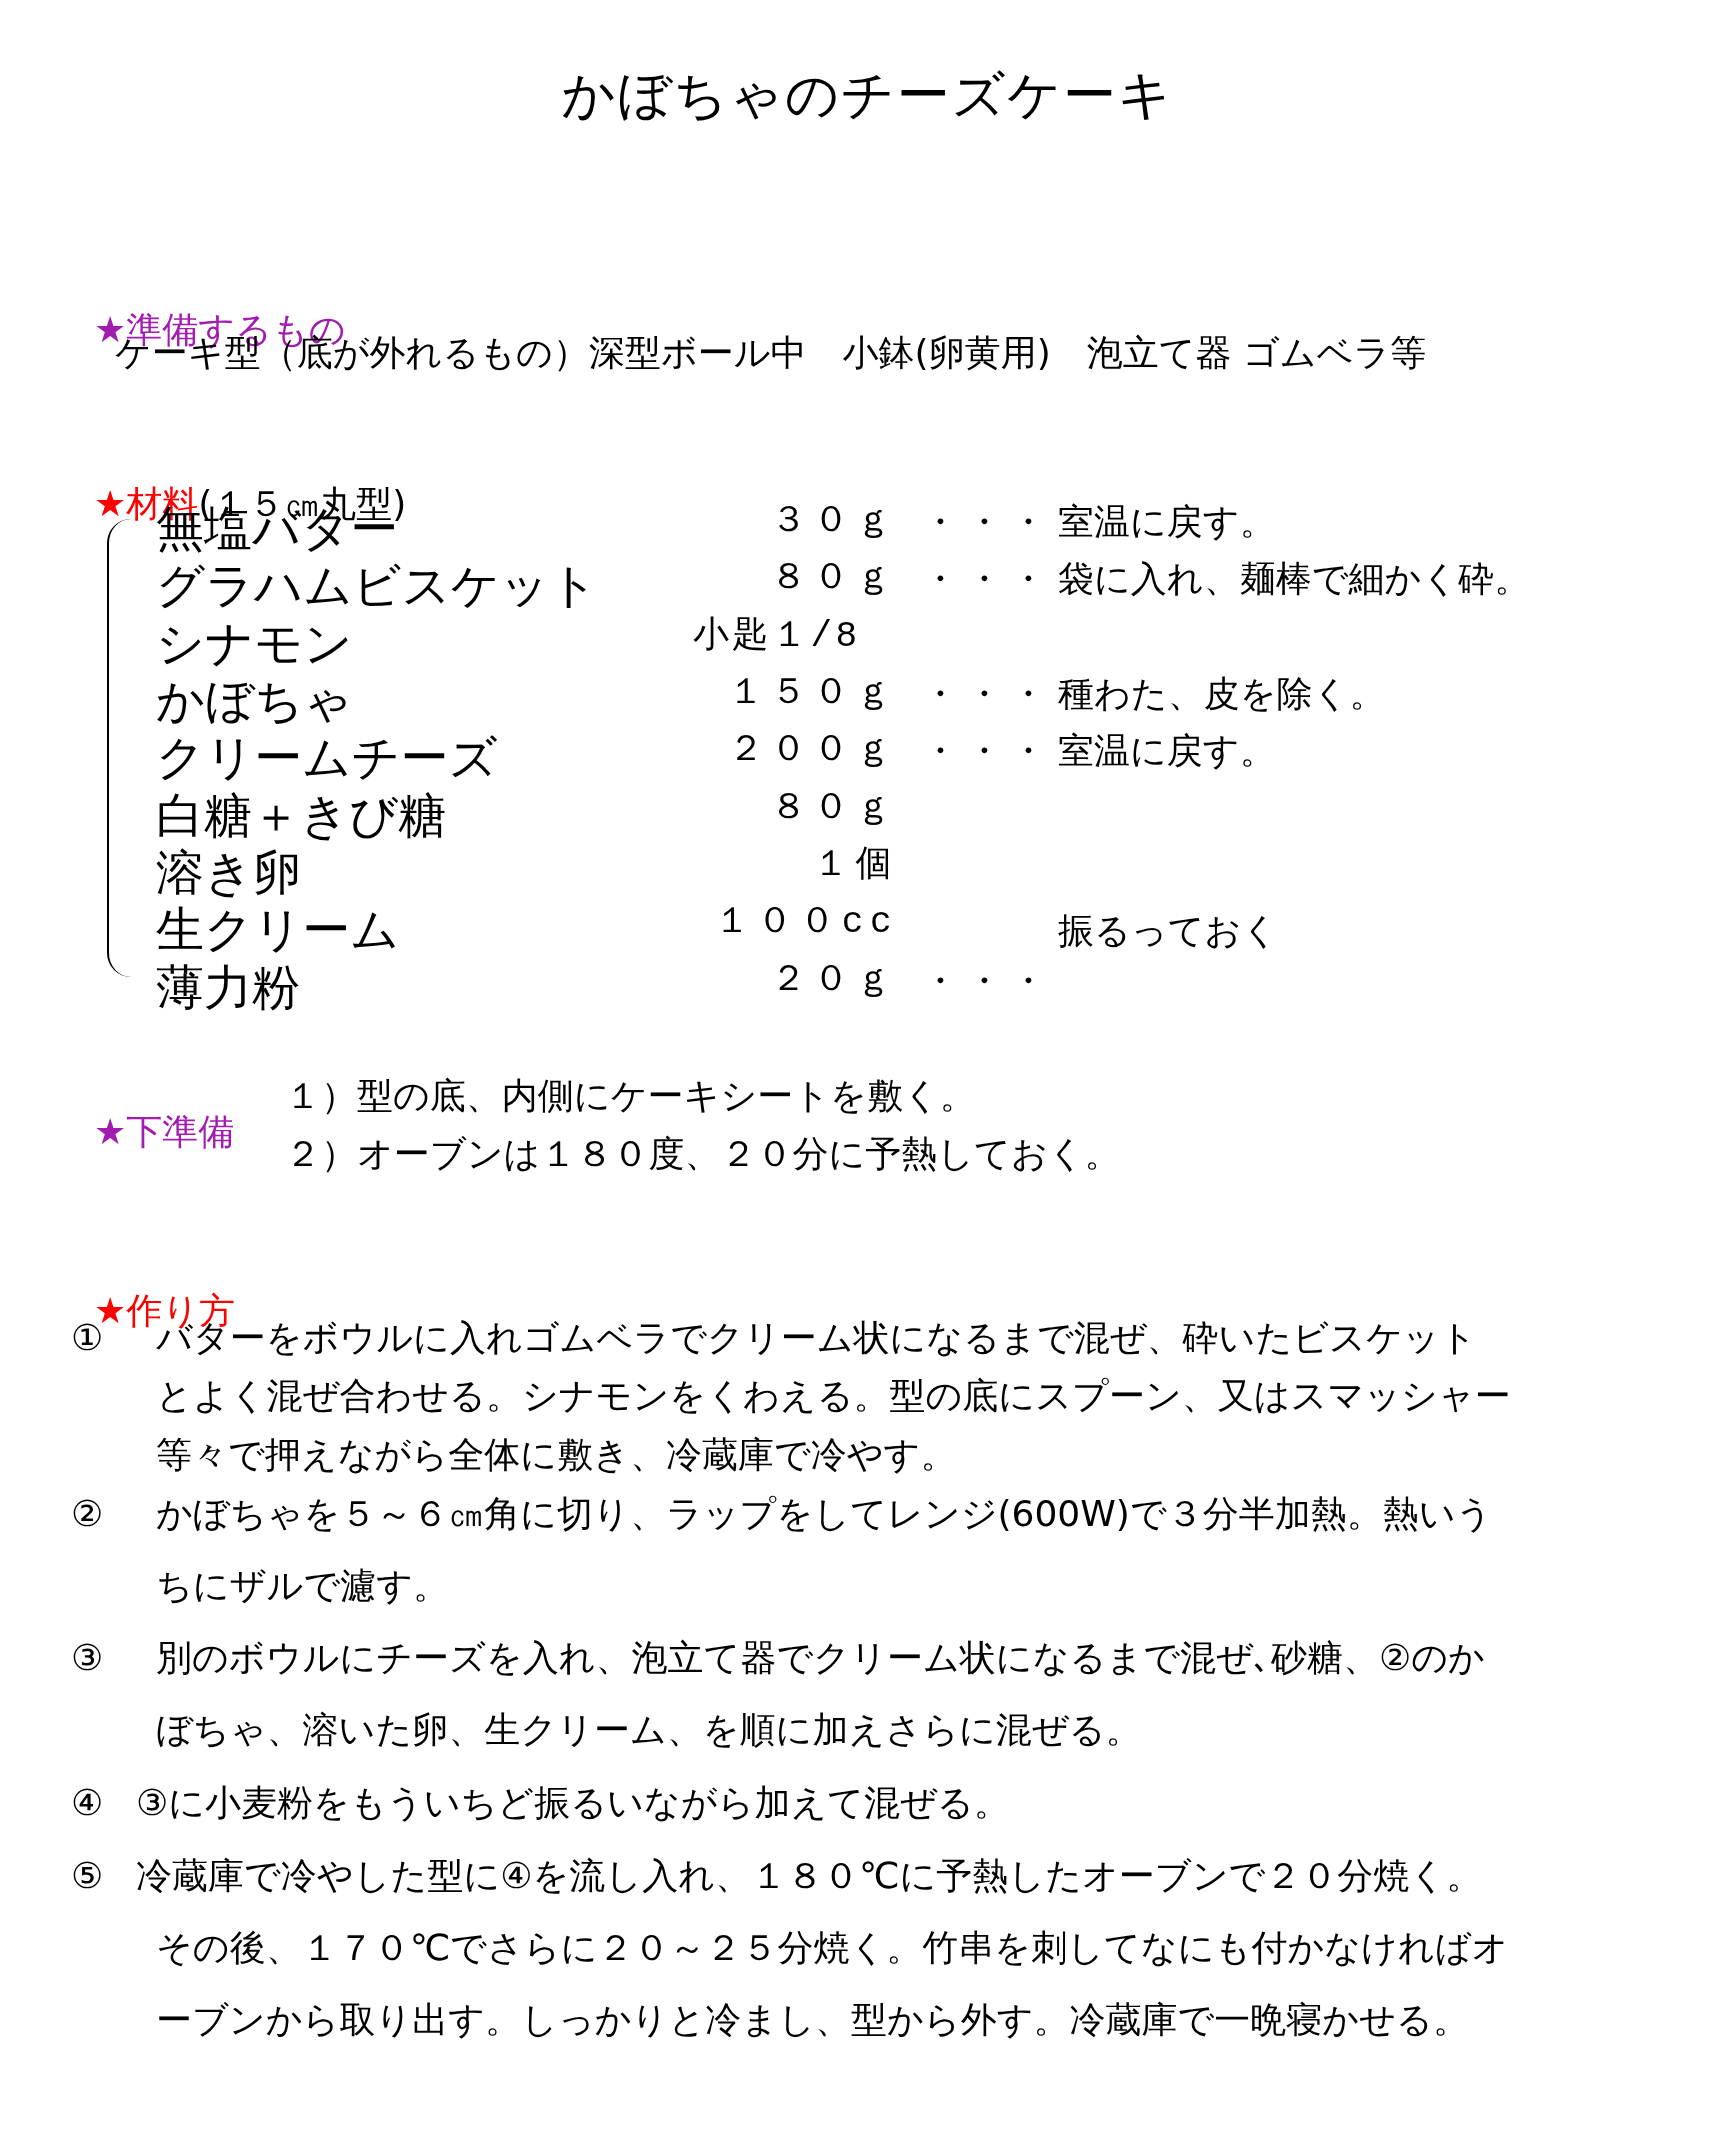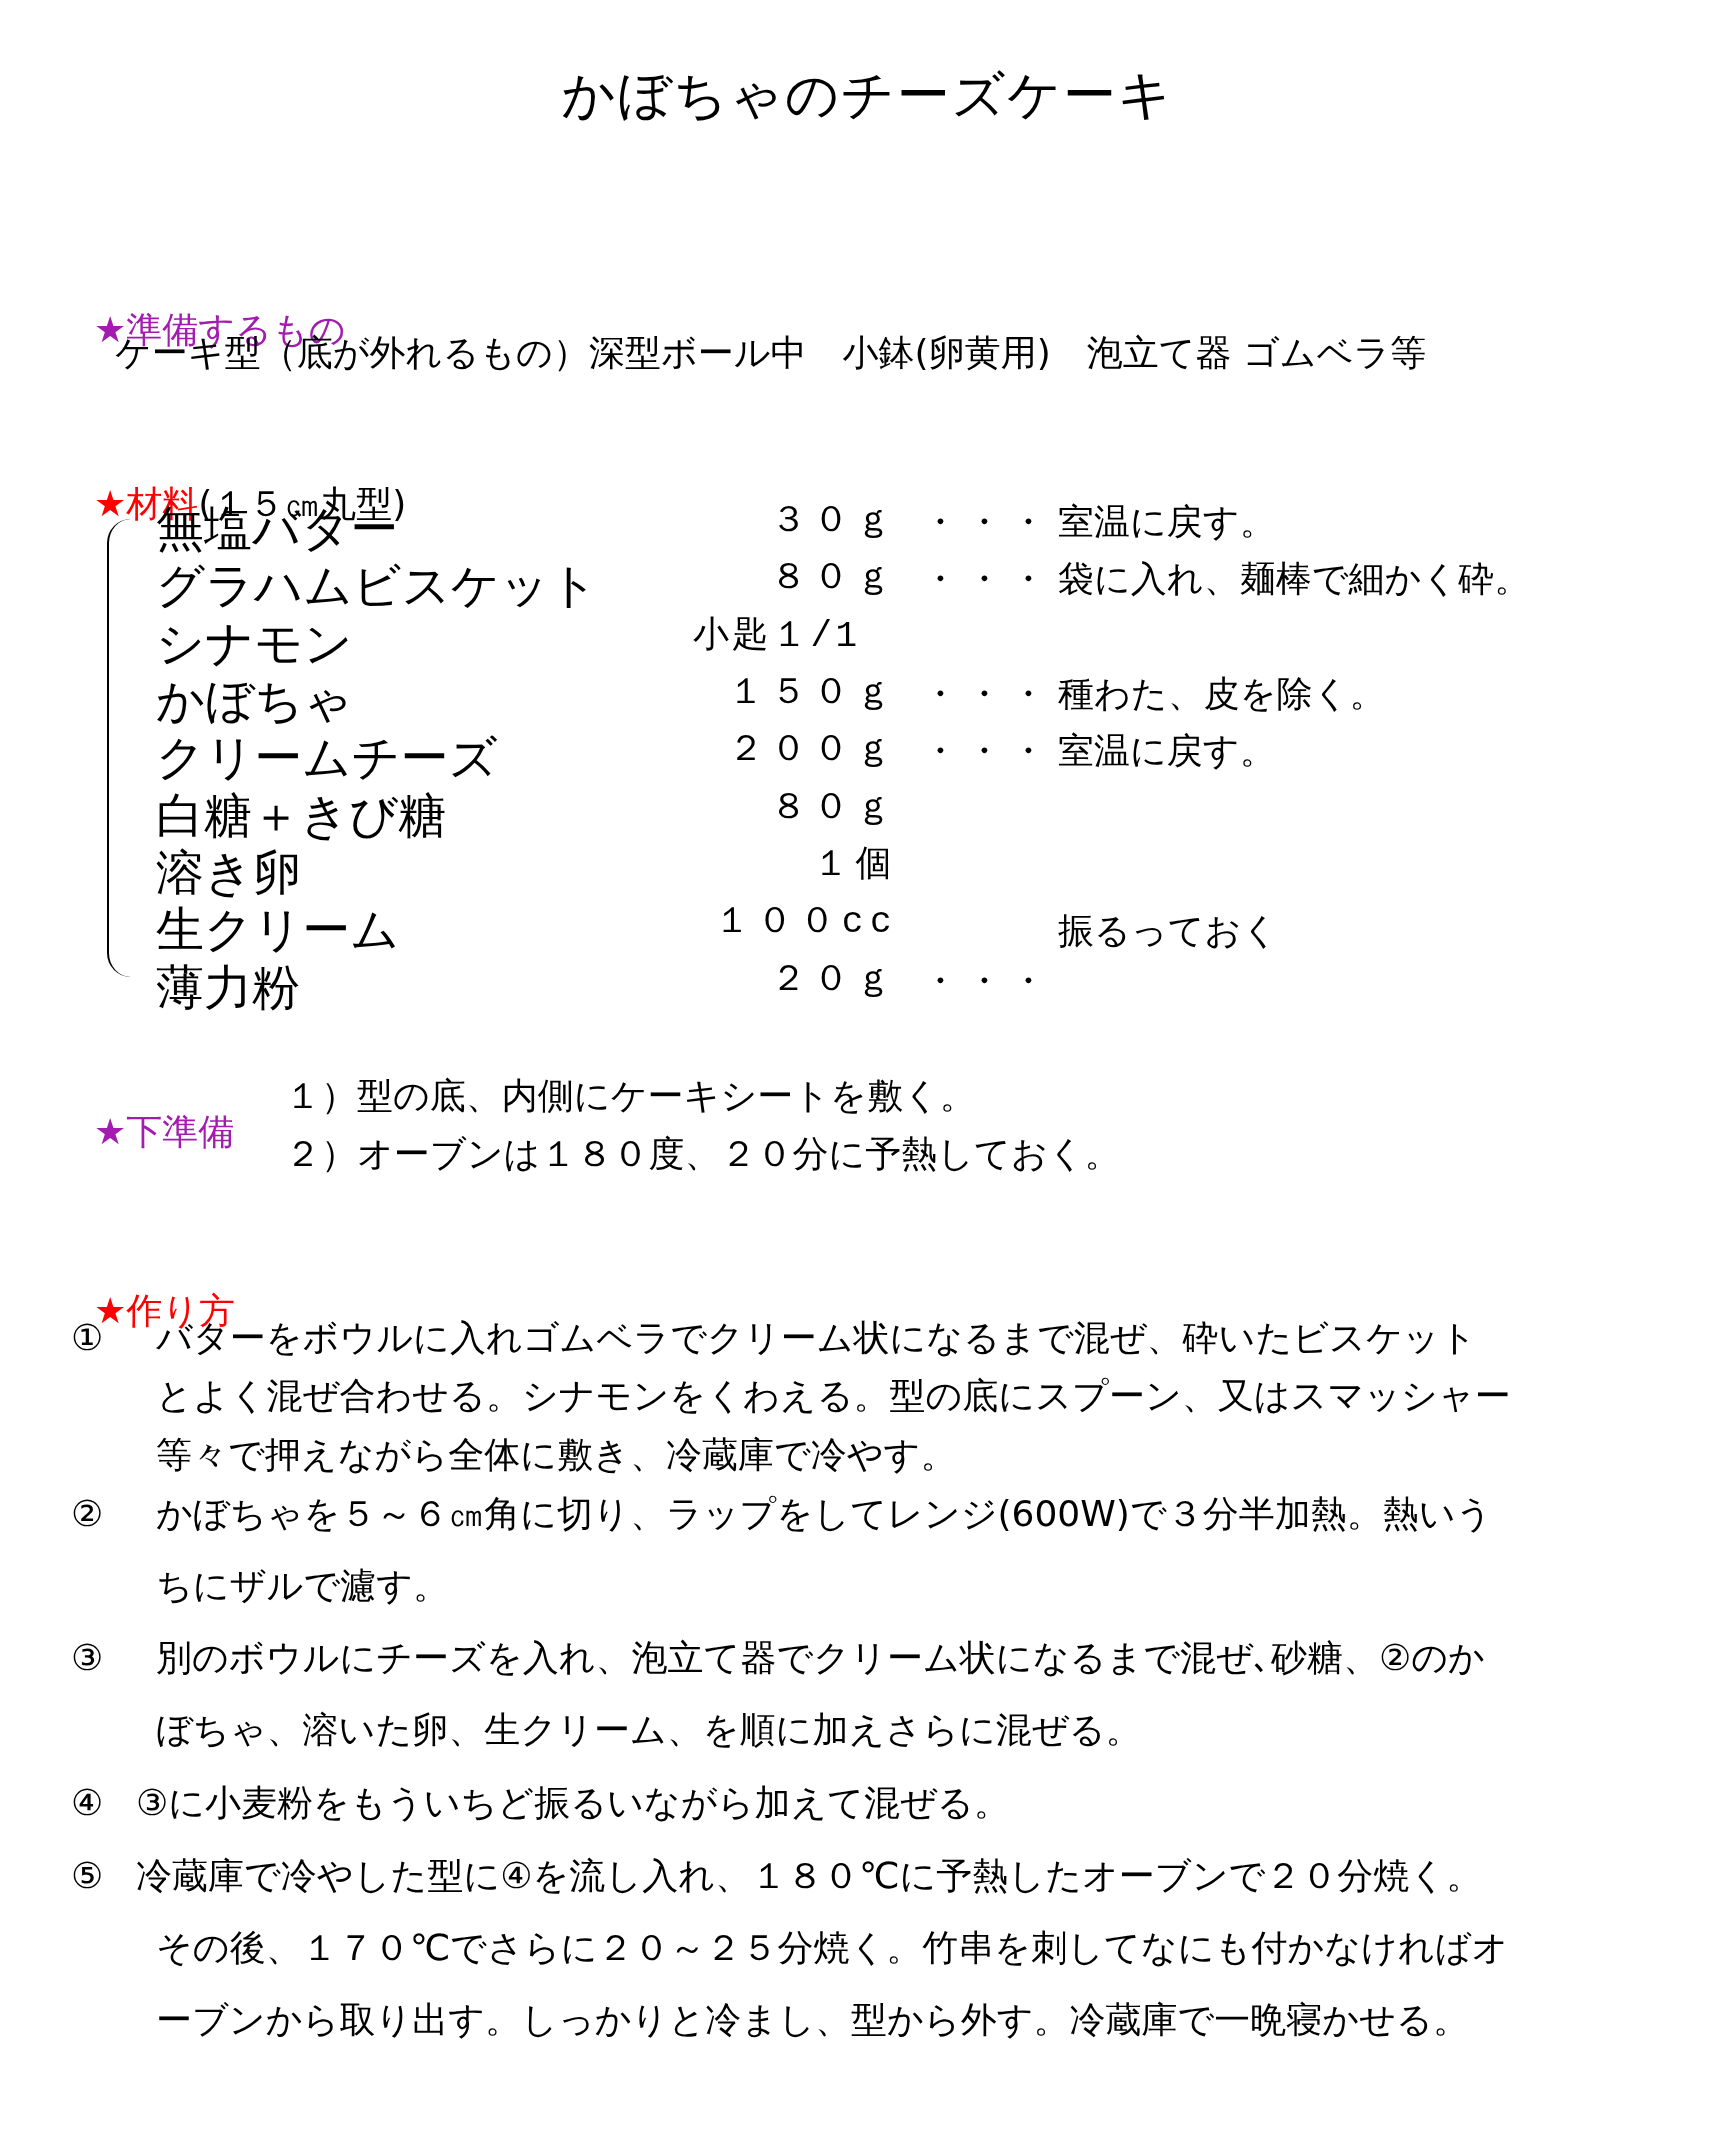--- a/index.html
+++ b/index.html
@@ -44,21 +44,21 @@
   <div class="abs ing-amt" style="top:504px;">３０ｇ</div>
   <div class="abs ing-dots" style="top:504px;">・・・</div>
   <div class="abs ing-note" style="top:504px;">室温に戻す。</div>
 
   <div class="abs ing-name" style="top:561px;">グラハムビスケット</div>
   <div class="abs ing-amt" style="top:561px;">８０ｇ</div>
   <div class="abs ing-dots" style="top:561px;">・・・</div>
   <div class="abs ing-note" style="top:561px;">袋に入れ、麺棒で細かく砕。</div>
 
   <div class="abs ing-name" style="top:619px;">シナモン</div>
-  <div class="abs ing-amt left" style="top:619px;">小匙１/1</div>
+  <div class="abs ing-amt left" style="top:619px;">小匙１/8</div>
 
   <div class="abs ing-name" style="top:676px;">かぼちゃ</div>
   <div class="abs ing-amt" style="top:676px;">１５０ｇ</div>
   <div class="abs ing-dots" style="top:676px;">・・・</div>
   <div class="abs ing-note" style="top:676px;">種わた、皮を除く。</div>
 
   <div class="abs ing-name" style="top:733px;">クリームチーズ</div>
   <div class="abs ing-amt" style="top:733px;">２００ｇ</div>
   <div class="abs ing-dots" style="top:733px;">・・・</div>
   <div class="abs ing-note" style="top:733px;">室温に戻す。</div>

